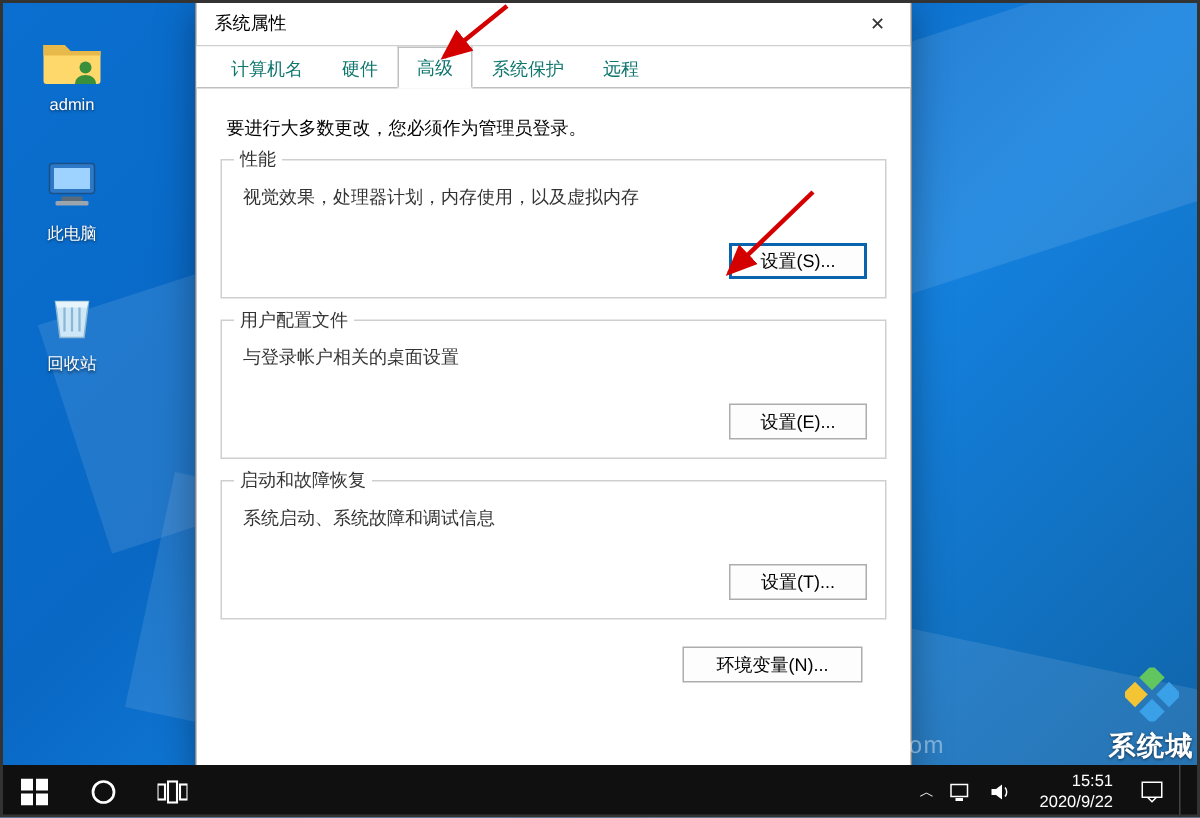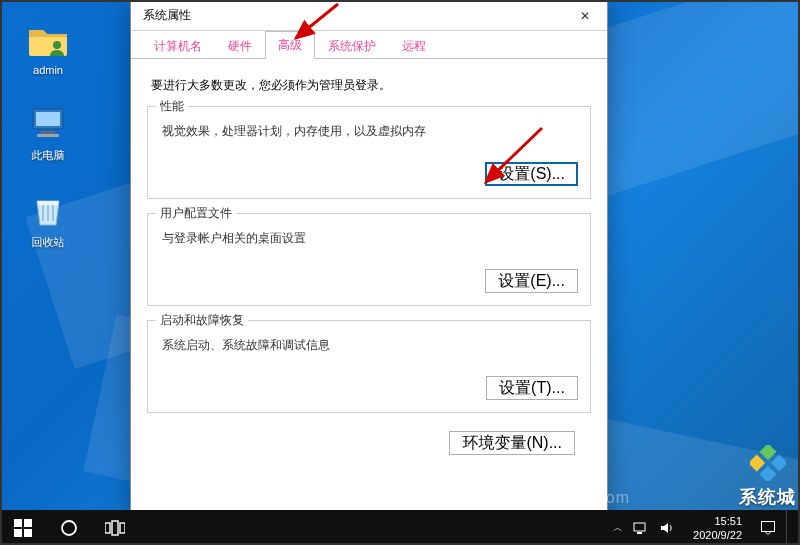--- a/index.html
+++ b/index.html
@@ -29,32 +29,32 @@
   
   .dialog {
     position:absolute; left:130px; top:0; width:478px; height:520px;
     background:#fff; border:1px solid #8a8a8a; box-shadow:0 6px 24px rgba(0,0,0,.35);
   }
   .titlebar { height:30px; display:flex; align-items:center; justify-content:space-between; padding:0 0 0 12px; border-bottom:1px solid #d0d0d0; }
   .titlebar .title { color:#000; font-size:12px; }
   .titlebar .close { width:44px; height:30px; display:flex; align-items:center; justify-content:center; color:#333; }
 
   .tabs { display:flex; align-items:flex-end; height:28px; border-bottom:1px solid #c0c0c0; padding-left:10px; background:#fff;}
-  .tab { padding:5px 12px 4px; border:1px solid transparent; border-bottom:none; color:#ec4899; position:relative; top:1px; cursor:default;}
+  .tab { padding:5px 12px 4px; border:1px solid transparent; border-bottom:none; color:#0f766e; position:relative; top:1px; cursor:default;}
   .tab.active { border-color:#c0c0c0; background:#fff; border-bottom:1px solid #fff; }
 
   .body { padding:14px 16px 12px 16px; }
   .hint { color:#000000; margin:4px 0 12px 4px; }
 
   .group { border:1px solid #cfcfcf; padding:10px 12px 12px 12px; margin-bottom:14px; position:relative; }
   .group .legend { position:absolute; top:-9px; left:8px; background:#fff; padding:0 4px; color:#333; }
   .group .desc { color:#333; margin:6px 0 22px 2px; }
   .group .actions { display:flex; justify-content:flex-end; }
 
-  .btn { min-width:92px; height:24px; padding:0 12px; border:1px solid #adadad; background:#fdfdfd; color:#000; font-size:16px; cursor:default; display:inline-flex; align-items:center; justify-content:center;}
+  .btn { min-width:92px; height:24px; padding:0 12px; border:1px solid #adadad; background:#fdfdfd; color:#000; font-size:12px; cursor:default; display:inline-flex; align-items:center; justify-content:center;}
   .btn.focus { border:2px solid #0a64ad; padding:0 11px; height:24px; }
 
   .bottom-row { display:flex; justify-content:flex-end; padding:4px 16px 0 0; }
 
   
   .arrow { position:absolute; pointer-events:none; }
 
   
   .taskbar { position:absolute; left:0; bottom:0; right:0; height:35px; background:#101010; display:flex; align-items:center; color:#fff; font-size:12px; }
   .tbtn { width:46px; height:35px; display:flex; align-items:center; justify-content:center; }

